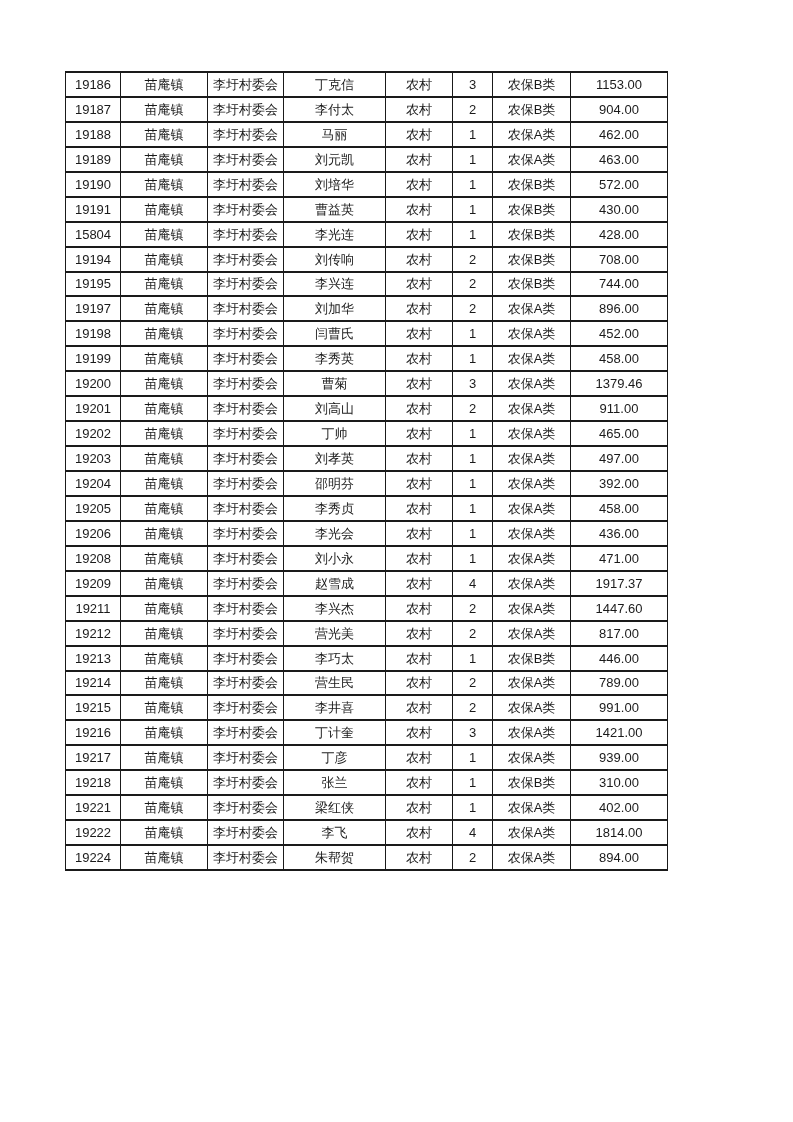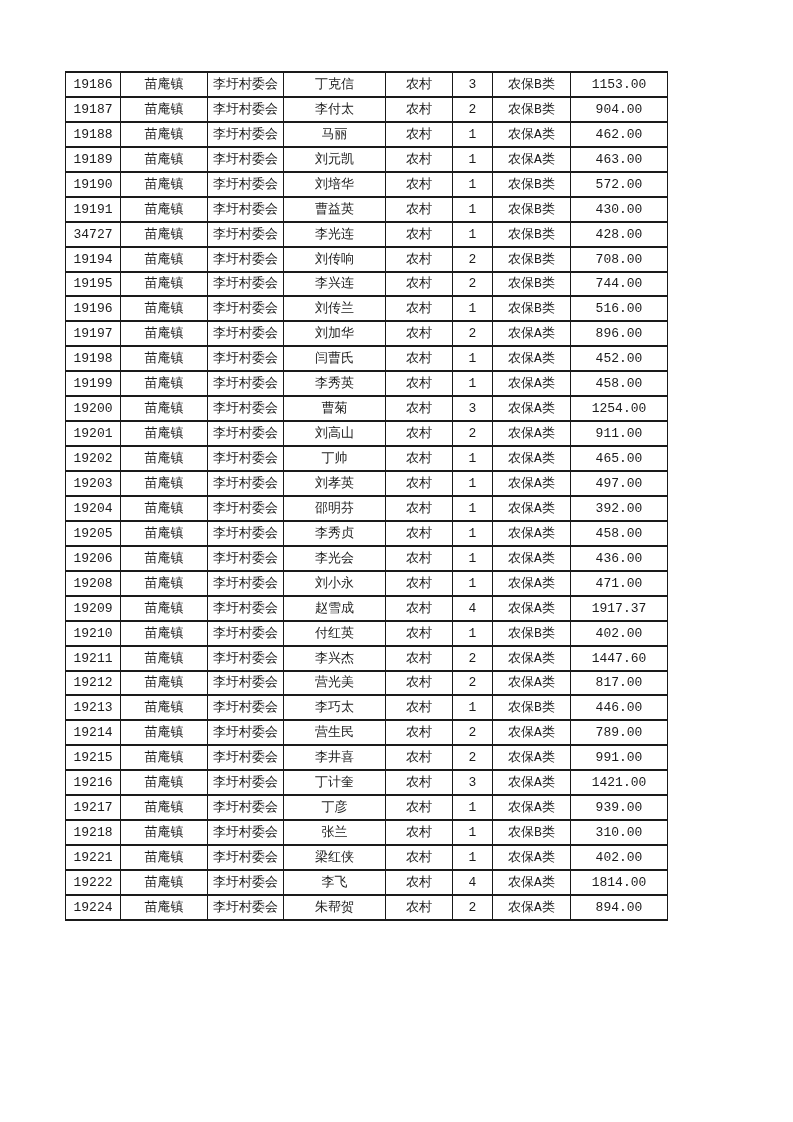--- a/index.html
+++ b/index.html
@@ -10,21 +10,21 @@
   * { margin: 0; padding: 0; box-sizing: border-box; }
   html, body {
     background: var(--page-bg);
   }
   .page {
     position: relative;
     width: 793px;
     height: 1122px;
     background: var(--page-bg);
     overflow: hidden;
-    font-family: Liberation Mono, monospace;
+    font-family: Liberation Sans, sans-serif;
     color: var(--text-color);
   }
   table.benefit-table {
     position: absolute;
     left: 65px;
     top: 71px;
     width: 602px;
     border-collapse: collapse;
     table-layout: fixed;
   }
@@ -122,21 +122,21 @@
     <td>19191</td>
     <td>苗庵镇</td>
     <td>李圩村委会</td>
     <td>曹益英</td>
     <td>农村</td>
     <td>1</td>
     <td>农保B类</td>
     <td>430.00</td>
   </tr>
         <tr>
-    <td>34727</td>
+    <td>15804</td>
     <td>苗庵镇</td>
     <td>李圩村委会</td>
     <td>李光连</td>
     <td>农村</td>
     <td>1</td>
     <td>农保B类</td>
     <td>428.00</td>
   </tr>
         <tr>
     <td>19194</td>
@@ -152,30 +152,20 @@
     <td>19195</td>
     <td>苗庵镇</td>
     <td>李圩村委会</td>
     <td>李兴连</td>
     <td>农村</td>
     <td>2</td>
     <td>农保B类</td>
     <td>744.00</td>
   </tr>
         <tr>
-    <td>19196</td>
-    <td>苗庵镇</td>
-    <td>李圩村委会</td>
-    <td>刘传兰</td>
-    <td>农村</td>
-    <td>1</td>
-    <td>农保B类</td>
-    <td>516.00</td>
-  </tr>
-        <tr>
     <td>19197</td>
     <td>苗庵镇</td>
     <td>李圩村委会</td>
     <td>刘加华</td>
     <td>农村</td>
     <td>2</td>
     <td>农保A类</td>
     <td>896.00</td>
   </tr>
         <tr>
@@ -199,21 +189,21 @@
     <td>458.00</td>
   </tr>
         <tr>
     <td>19200</td>
     <td>苗庵镇</td>
     <td>李圩村委会</td>
     <td>曹菊</td>
     <td>农村</td>
     <td>3</td>
     <td>农保A类</td>
-    <td>1254.00</td>
+    <td>1379.46</td>
   </tr>
         <tr>
     <td>19201</td>
     <td>苗庵镇</td>
     <td>李圩村委会</td>
     <td>刘高山</td>
     <td>农村</td>
     <td>2</td>
     <td>农保A类</td>
     <td>911.00</td>
@@ -280,30 +270,20 @@
   </tr>
         <tr>
     <td>19209</td>
     <td>苗庵镇</td>
     <td>李圩村委会</td>
     <td>赵雪成</td>
     <td>农村</td>
     <td>4</td>
     <td>农保A类</td>
     <td>1917.37</td>
-  </tr>
-        <tr>
-    <td>19210</td>
-    <td>苗庵镇</td>
-    <td>李圩村委会</td>
-    <td>付红英</td>
-    <td>农村</td>
-    <td>1</td>
-    <td>农保B类</td>
-    <td>402.00</td>
   </tr>
         <tr>
     <td>19211</td>
     <td>苗庵镇</td>
     <td>李圩村委会</td>
     <td>李兴杰</td>
     <td>农村</td>
     <td>2</td>
     <td>农保A类</td>
     <td>1447.60</td>

